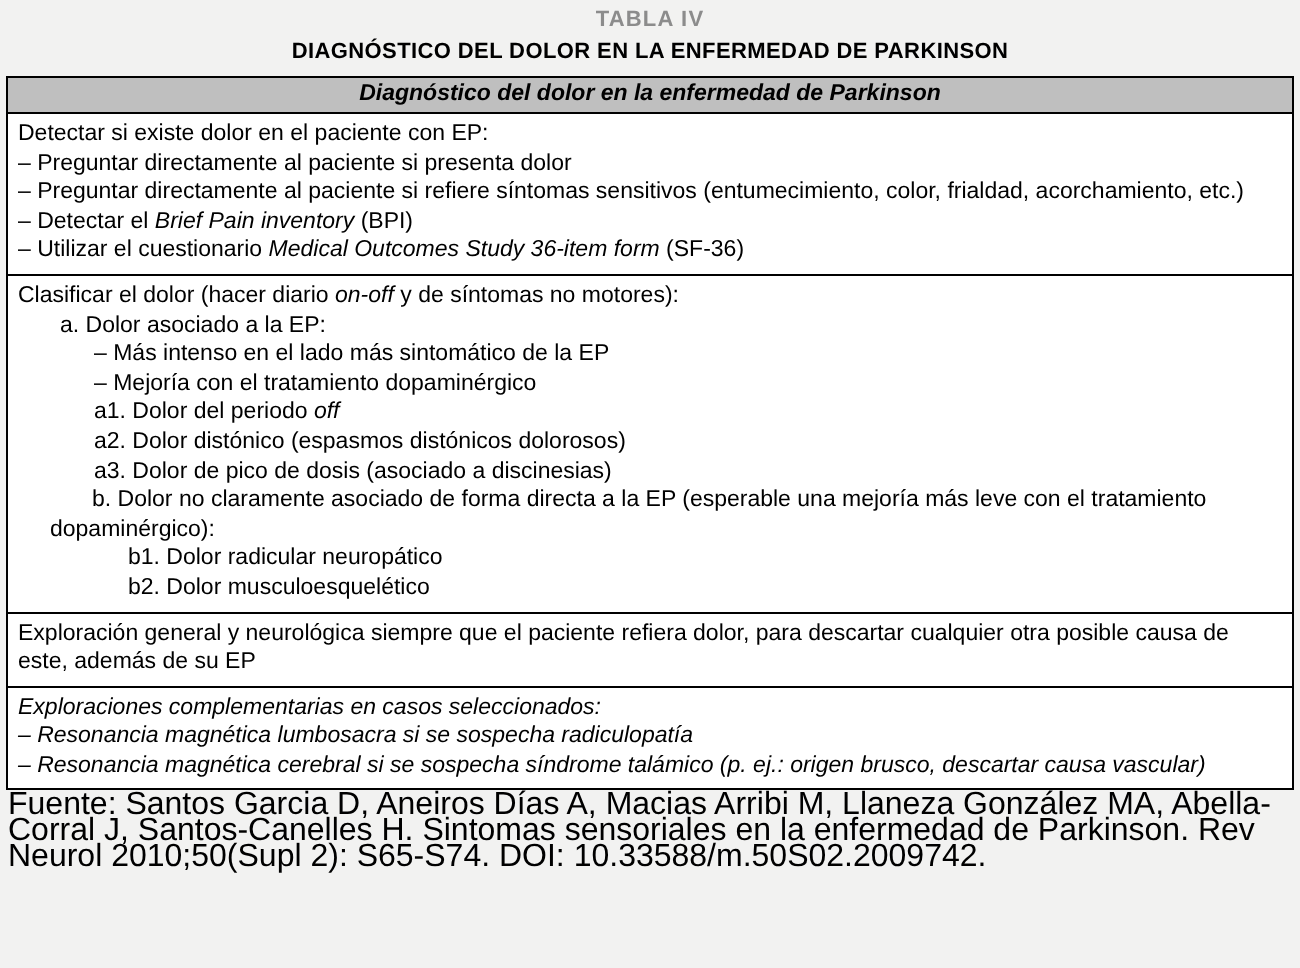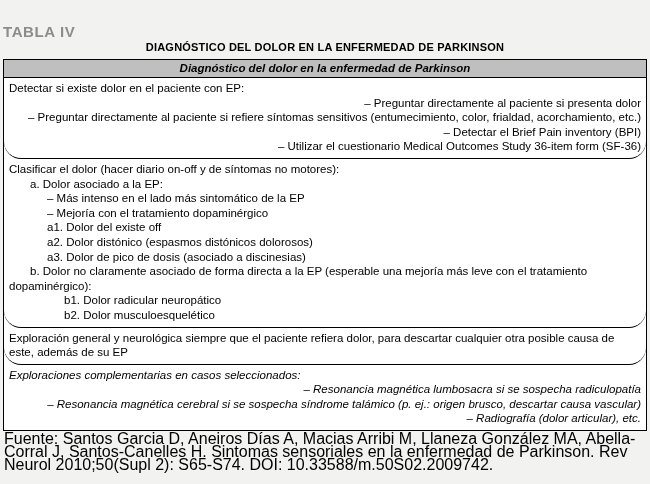--- a/index.html
+++ b/index.html
@@ -6,27 +6,26 @@
   html, body {
     width: 650px; height: 484px; overflow: hidden;
   }
   body {
     background: var(--page-bg, #f2f2f1);
     font-family: "Liberation Sans", "DejaVu Sans", sans-serif;
     color: #000;
   }
   .page { padding: 4px 3px 0 3px; }
   .table-label {
-    text-align: left;
-    font-size: 15px;
+    text-align: center;
+    font-size: 11px;
     font-weight: bold;
     letter-spacing: 0.6px;
     color: var(--label-color, #8c8c8c);
     line-height: 13px;
-    margin-top: 21px;
   }
   .page-title {
     text-align: center;
     font-size: 11px;
     font-weight: bold;
     letter-spacing: 0.2px;
     margin-top: 2px;
     line-height: 14px;
   }
   .dtable {
@@ -40,35 +39,34 @@
     text-align: center;
     font-style: italic;
     font-weight: bold;
     font-size: 11.5px;
     line-height: 14px;
     padding: 1px 0 2px 0;
   }
   .sec {
     padding: 3px 5px 4px 5px;
     border-bottom: 1px solid var(--border-color, #000);
-    border-radius: 17px;
   }
   .sec:last-child { border-bottom: none; font-style: italic; }
   .row {
     font-size: 11.5px;
     line-height: 14.6px;
   }
-  .row .it { }
+  .row .it { font-style: italic; }
   .row.i0 { padding-left: 0; }
   .row.i1 { padding-left: 21px; }
   .row.i2 { padding-left: 38px; }
   .row.i3 { padding-left: 55px; }
   .row.hang { text-indent: -12px; }
-  .row.i0.hang { padding-left: 12px; text-align: right; }
-  .row.margin { padding-left: 0 !important; text-indent: 21px; }
+  .row.i0.hang { padding-left: 12px; }
+  .row.margin { padding-left: 0 !important; text-indent: 21px; margin-left: 16px; }
   .footer {
     margin-top: 1px;
     font-size: 16px;
     line-height: 13px;
     padding: 0 1px;
   }
 </style>
 </head>
 <body>
 
@@ -84,33 +82,32 @@
           <div class="row i0 hang"><span>– Preguntar directamente al paciente si presenta dolor</span></div>
           <div class="row i0 hang"><span>– Preguntar directamente al paciente si refiere síntomas sensitivos (entumecimiento, color, frialdad, acorchamiento, etc.)</span></div>
           <div class="row i0 hang"><span>– Detectar el </span><span class="it">Brief Pain inventory</span><span> (BPI)</span></div>
           <div class="row i0 hang"><span>– Utilizar el cuestionario </span><span class="it">Medical Outcomes Study 36-item form</span><span> (SF-36)</span></div>
         </div>
         <div class="sec">
           <div class="row i0"><span>Clasificar el dolor (hacer diario </span><span class="it">on-off</span><span> y de síntomas no motores):</span></div>
           <div class="row i1"><span>a. Dolor asociado a la EP:</span></div>
           <div class="row i2"><span>– Más intenso en el lado más sintomático de la EP</span></div>
           <div class="row i2"><span>– Mejoría con el tratamiento dopaminérgico</span></div>
-          <div class="row i2"><span>a1. Dolor del existe </span><span class="it">off</span></div>
+          <div class="row i2"><span>a1. Dolor del periodo </span><span class="it">off</span></div>
           <div class="row i2"><span>a2. Dolor distónico (espasmos distónicos dolorosos)</span></div>
           <div class="row i2"><span>a3. Dolor de pico de dosis (asociado a discinesias)</span></div>
           <div class="row i1 margin"><span>b. Dolor no claramente asociado de forma directa a la EP (esperable una mejoría más leve con el tratamiento dopaminérgico):</span></div>
           <div class="row i3"><span>b1. Dolor radicular neuropático</span></div>
           <div class="row i3"><span>b2. Dolor musculoesquelético</span></div>
         </div>
         <div class="sec">
           <div class="row i0"><span>Exploración general y neurológica siempre que el paciente refiera dolor, para descartar cualquier otra posible causa de este, además de su EP</span></div>
         </div>
         <div class="sec">
           <div class="row i0"><span>Exploraciones complementarias en casos seleccionados:</span></div>
           <div class="row i0 hang"><span>– Resonancia magnética lumbosacra si se sospecha radiculopatía</span></div>
           <div class="row i0 hang"><span>– Resonancia magnética cerebral si se sospecha síndrome talámico (p. ej.: origen brusco, descartar causa vascular)</span></div>
-          <div class="row i0 hang"><span>– Radiografía (dolor articular), etc.</span></div>
         </div>
       </div>
   </div>
 
   <div class="footer">Fuente: Santos Garcia D, Aneiros Días A, Macias Arribi M, Llaneza González MA, Abella-Corral J, Santos-Canelles H. Sintomas sensoriales en la enfermedad de Parkinson. Rev Neurol 2010;50(Supl 2): S65-S74. DOI: 10.33588/m.50S02.2009742.</div>
 </div>
 
 </body></html>

